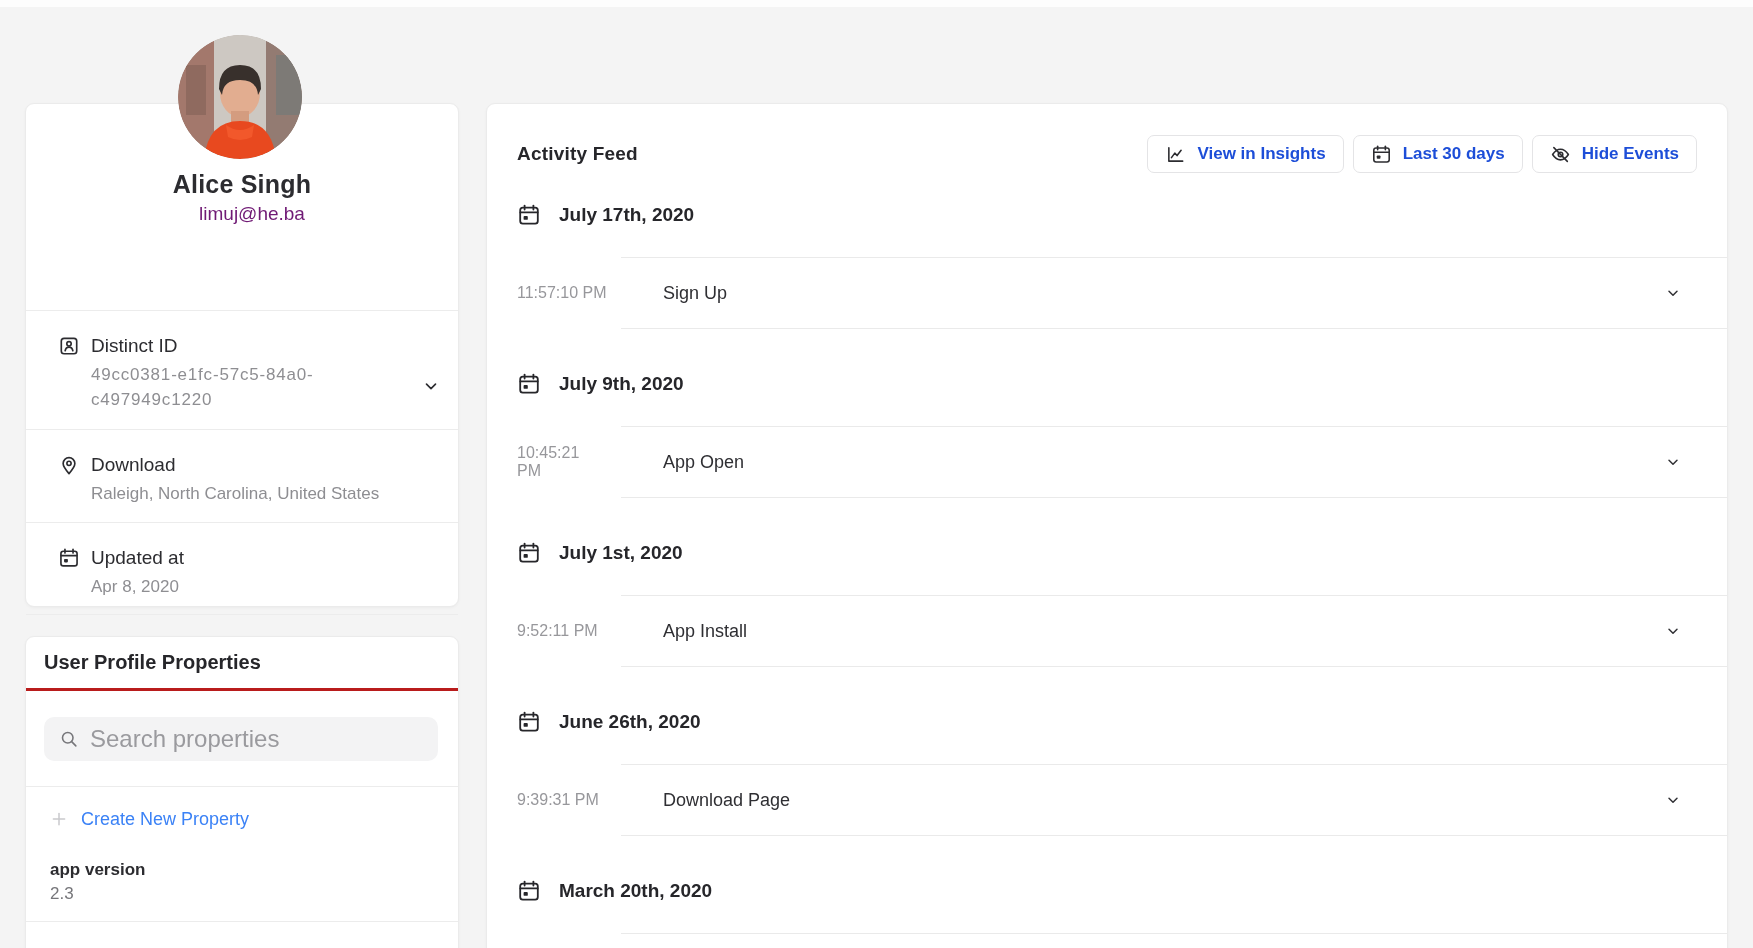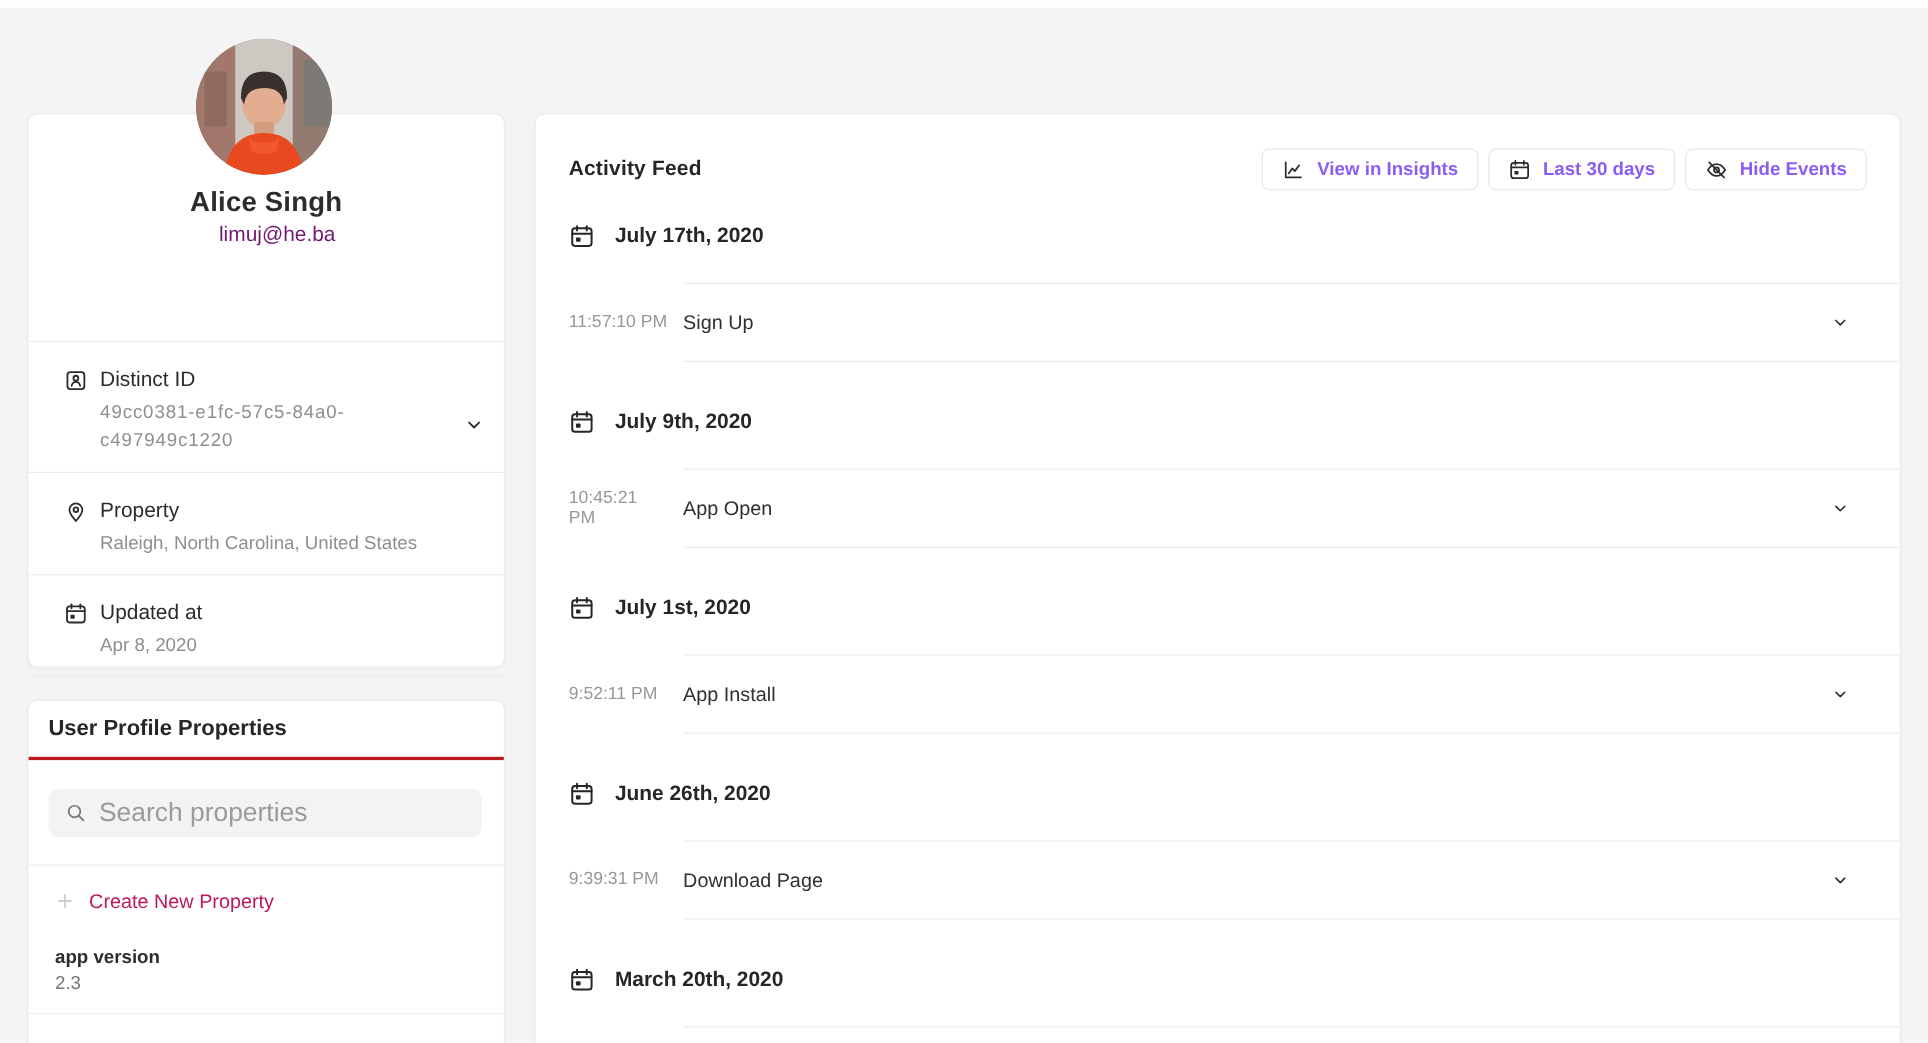--- a/index.html
+++ b/index.html
@@ -44,43 +44,43 @@
   #properties-card { left:25px; top:636px; width:434px; height:380px; }
   .props-title { height:54px; display:flex; align-items:center; padding-left:18px; border-bottom:3px solid #b91c1c;
     font-size:20px; font-weight:700; color:#26262a; }
   .search-area { padding:26px 20px 25px 18px; border-bottom:1px solid #ececec; }
   .search-box { position:relative; height:44px; background:#f3f3f4; border-radius:10px; }
   .search-box .search-icon { position:absolute; left:15px; top:12px; width:20px; height:20px; color:#76767a; }
   .search-box input { width:100%; height:100%; background:transparent; border:none; outline:none;
     padding:0 12px 0 46px; font-size:24px; font-family:inherit; color:#2c2c30; }
   .search-box input::placeholder { color:#9a9a9e; }
   .create-row { margin-top:20px; height:24px; display:flex; align-items:center; gap:13px; padding-left:24px;
-    font-size:18px; color:#be185d; background:none; border:none; width:100%; text-align:left; font-family:inherit; cursor:default; }
+    font-size:18px; color:#3b82f6; background:none; border:none; width:100%; text-align:left; font-family:inherit; cursor:default; }
   .create-row .plus-icon { width:18px; height:18px; color:#c9c9cc; }
   .prop-item { margin-top:28px; padding-left:24px; }
   .prop-name { font-size:17px; font-weight:700; color:#2c2c30; line-height:22px; }
   .prop-value { margin-top:2px; font-size:17px; color:#76767a; line-height:22px; }
   .props-bottom-hr { margin-top:16px; border-top:1px solid #ececec; }
 
   
   #feed-card { left:486px; top:103px; width:1242px; height:900px; }
   .feed-header { margin:30px 30px 0 30px; height:40px; display:flex; align-items:center; justify-content:space-between; }
   .feed-title { font-size:19px; font-weight:700; color:#26262a; letter-spacing:.2px; }
   .feed-actions { display:flex; gap:9px; }
   .feed-btn { display:flex; align-items:center; gap:11px; height:38px; padding:0 17px; background:#fff;
-    border:1px solid #e4e4e6; border-radius:7px; font-size:17px; font-weight:600; color:#8b5cf6;
+    border:1px solid #e4e4e6; border-radius:7px; font-size:17px; font-weight:600; color:#1d4ed8;
     font-family:inherit; cursor:pointer; }
   .feed-btn .btn-icon { width:21px; height:21px; color:#2c2c30; }
 
   .date-row { margin:42px 0 0 30px; height:26px; display:flex; align-items:center; gap:18px; }
   .date-row.first { margin-top:28px; }
   .date-row .date-icon { width:24px; height:24px; color:#26262a; }
   .date-label { font-size:19px; font-weight:700; color:#26262a; }
   .feed-hr { margin:29px 0 0 134px; border-top:1px solid #eaeaea; }
-  .event-row { height:70px; display:flex; align-items:center; padding:0 46px 0 30px; cursor:pointer; }
+  .event-row { height:70px; display:flex; align-items:center; padding:0 46px 0 30px; cursor:pointer;gap:42px; }
   .event-time { width:90px; margin-right:14px; font-size:16px; color:#97979b; }
   .event-name { flex:1; font-size:18px; font-weight:500; color:#2f2f33; }
   .event-chevron { width:16px; height:16px; color:#2f2f33; }
   .feed-hr.after-row { margin-top:0; }
 
   svg { display:block; }
 </style>
 </head>
 <body>
 
@@ -164,21 +164,21 @@
     <div class="pf-value mono">49cc0381-e1fc-57c5-84a0-c497949c1220</div>
     <svg class="pf-chevron" viewBox="0 0 24 24">
         <use href="#i-chevron"></use>
       </svg>
   </div>
 
   <div class="pf-section" id="section-location">
     <svg class="pf-icon" viewBox="0 0 24 24">
         <use href="#i-pin"></use>
       </svg>
-    <div class="pf-label">Property</div>
+    <div class="pf-label">Download</div>
     <div class="pf-value">Raleigh, North Carolina, United States</div>
   </div>
 
   <div class="pf-section" id="section-updated">
     <svg class="pf-icon" viewBox="0 0 24 24">
         <use href="#i-calendar"></use>
       </svg>
     <div class="pf-label">Updated at</div>
     <div class="pf-value">Apr 8, 2020</div>
   </div>

